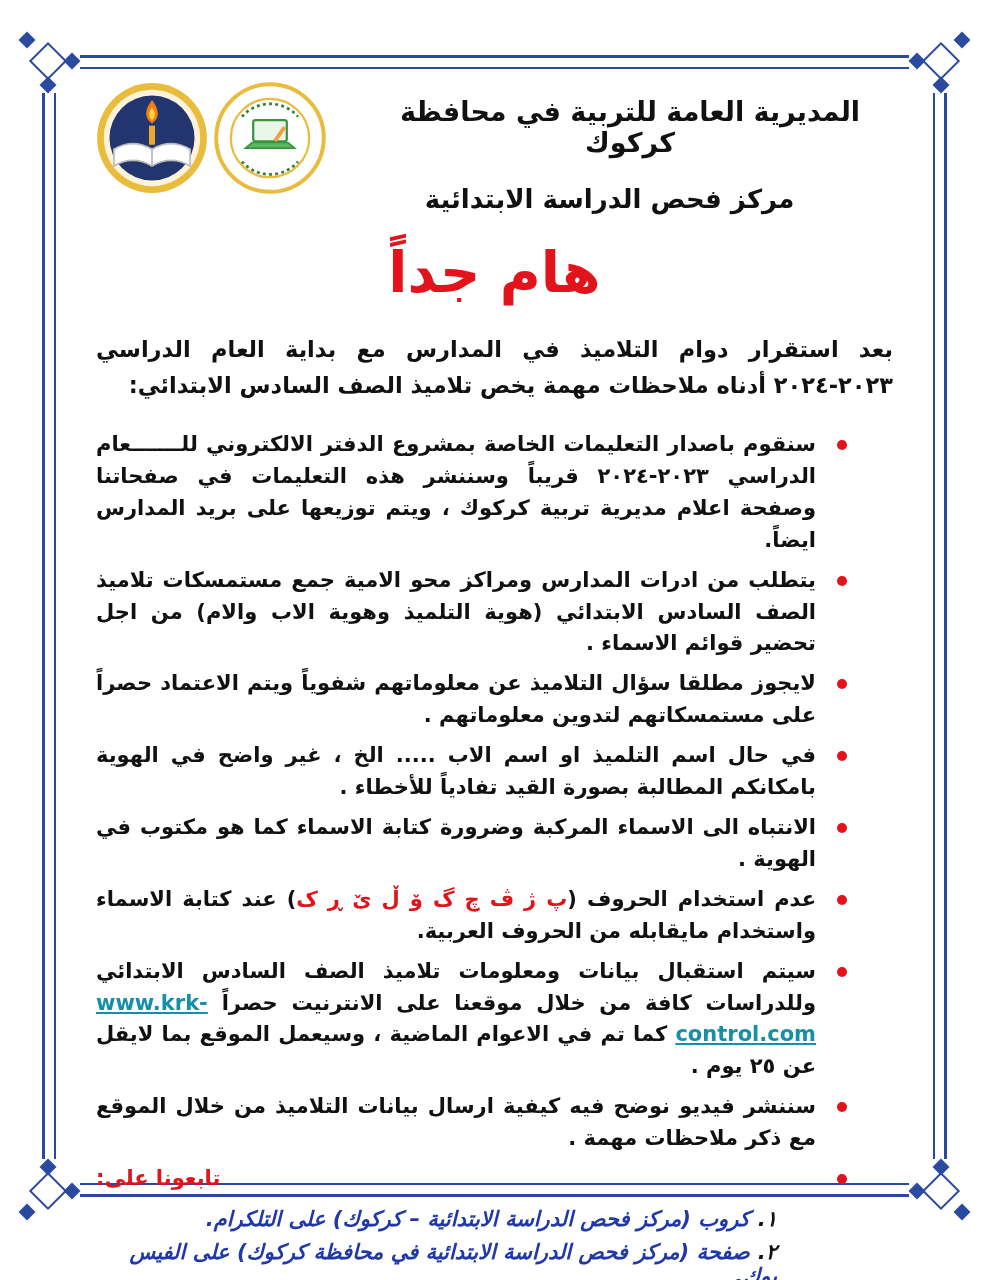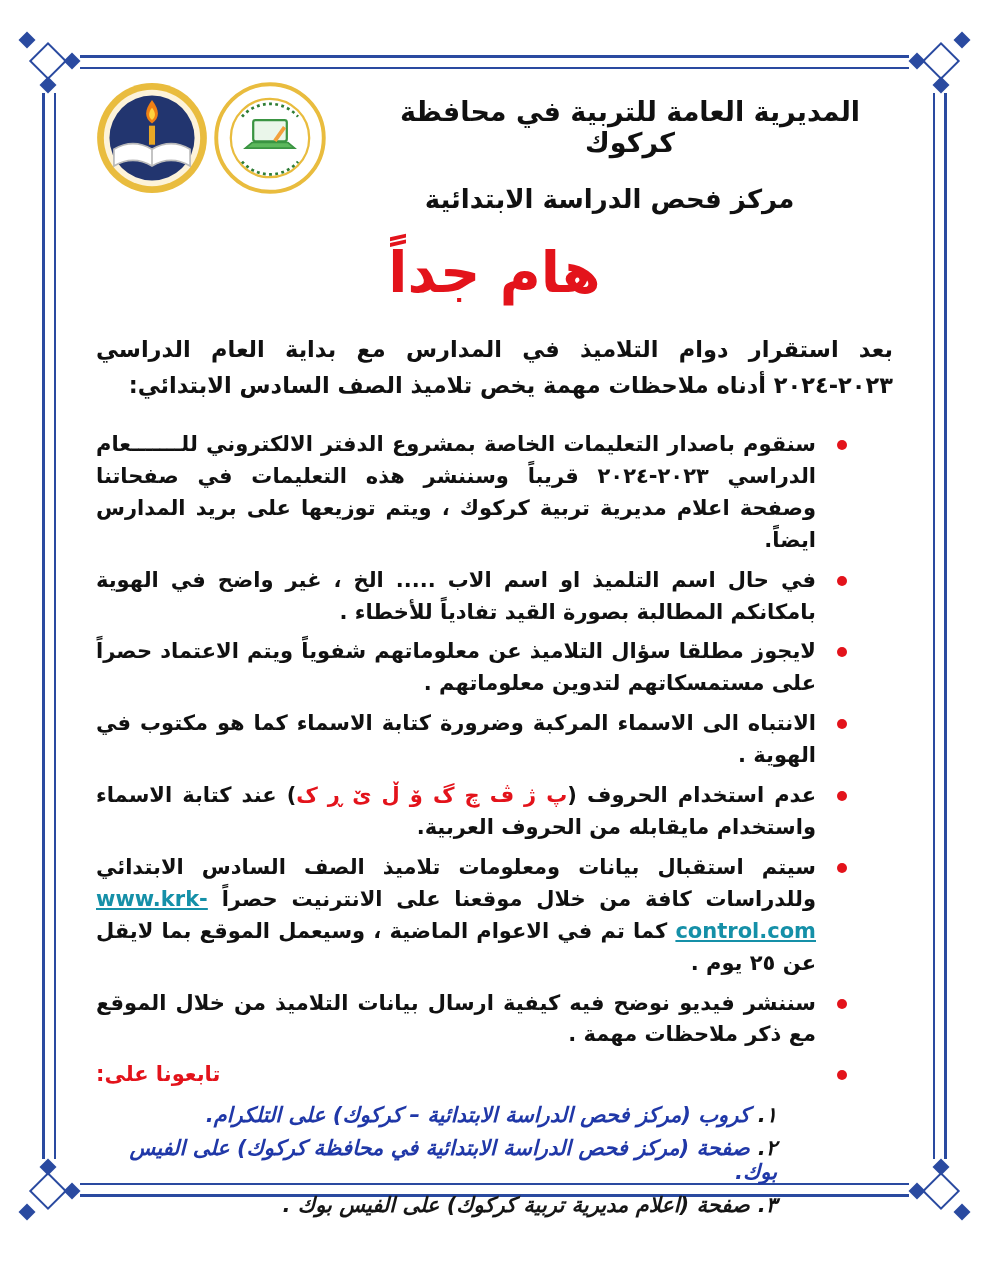--- a/index.html
+++ b/index.html
@@ -153,25 +153,29 @@
 
   <p class="intro">بعد استقرار دوام التلاميذ في المدارس مع بداية العام الدراسي ٢٠٢٣-٢٠٢٤ أدناه ملاحظات مهمة يخص تلاميذ الصف السادس الابتدائي:</p>
 
   <ul class="bullets">
     <li>
       <span class="marker"></span>
       <span class="btext">سنقوم باصدار التعليمات الخاصة بمشروع الدفتر الالكتروني للـــــــعام الدراسي ٢٠٢٣-٢٠٢٤ قريباً وسننشر هذه التعليمات في صفحاتنا وصفحة اعلام مديرية تربية كركوك ، ويتم توزيعها على بريد المدارس ايضاً.</span>
     </li>
     <li>
       <span class="marker"></span>
+      <span class="btext">يتطلب من ادرات المدارس ومراكز محو الامية جمع مستمسكات تلاميذ الصف السادس الابتدائي (هوية التلميذ وهوية الاب والام) من اجل تحضير قوائم الاسماء .</span>
+    </li>
+    <li>
+      <span class="marker"></span>
+      <span class="btext">لايجوز مطلقا سؤال التلاميذ عن معلوماتهم شفوياً ويتم الاعتماد حصراً على مستمسكاتهم لتدوين معلوماتهم .</span>
+    </li>
+    <li>
+      <span class="marker"></span>
       <span class="btext">في حال اسم التلميذ او اسم الاب ..... الخ ، غير واضح في الهوية بامكانكم المطالبة بصورة القيد تفادياً للأخطاء .</span>
-    </li>
-    <li>
-      <span class="marker"></span>
-      <span class="btext">لايجوز مطلقا سؤال التلاميذ عن معلوماتهم شفوياً ويتم الاعتماد حصراً على مستمسكاتهم لتدوين معلوماتهم .</span>
     </li>
     <li>
       <span class="marker"></span>
       <span class="btext">الانتباه الى الاسماء المركبة وضرورة كتابة الاسماء كما هو مكتوب في الهوية .</span>
     </li>
     <li>
       <span class="marker"></span>
       <span class="btext"><span>عدم استخدام الحروف (</span><span class="red-letters">پ ژ ڤ چ گ ۆ ڵ ێ ڕ ک</span><span>) عند كتابة الاسماء واستخدام مايقابله من الحروف العربية.</span></span>
     </li>
     <li>

